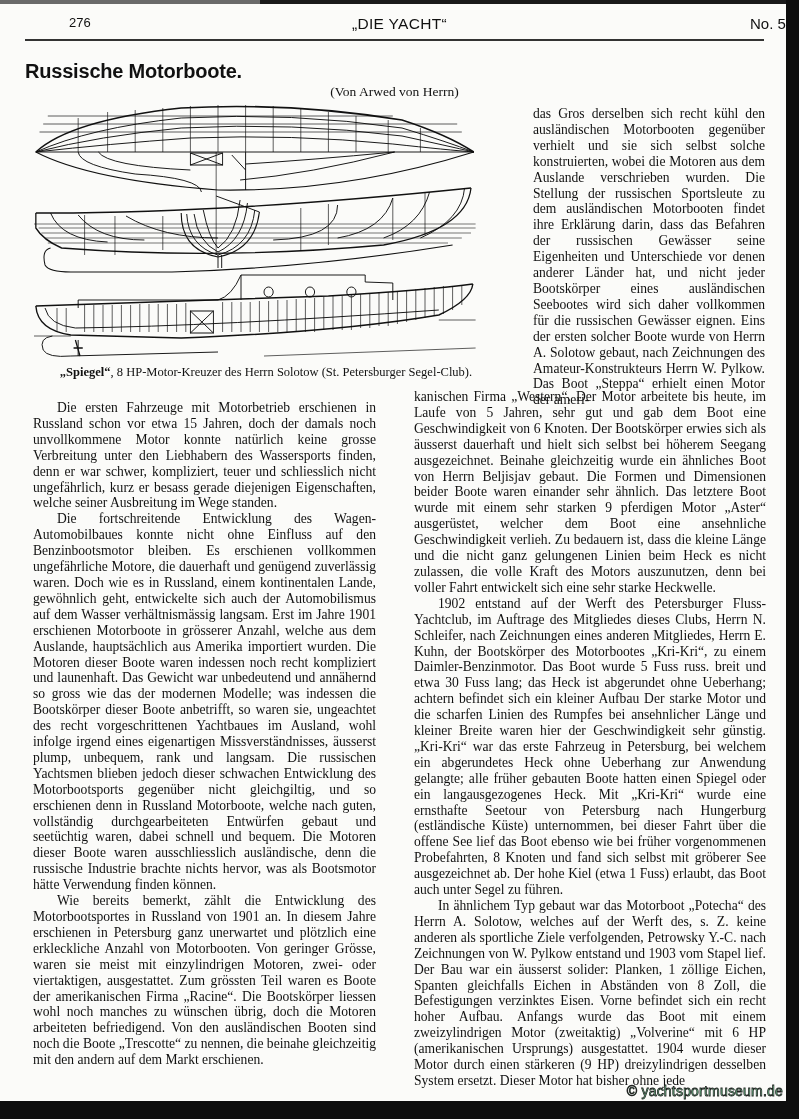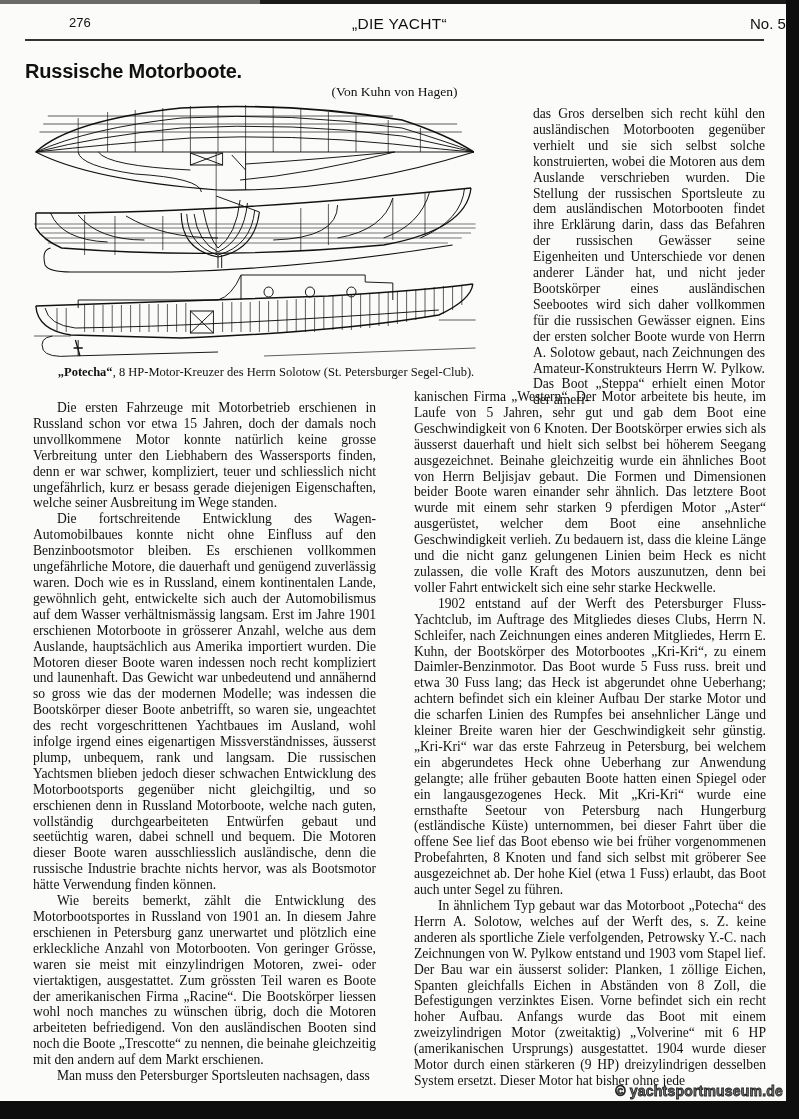--- a/index.html
+++ b/index.html
@@ -31,39 +31,39 @@
   .col { position:absolute; font-size:13.6px; line-height:15.9px; text-align:justify; }
   .col p { margin:0; text-indent:24px; }
   .col p.cont { text-indent:0; }
 
   .colR-top { left:533px; top:106px; width:232px; }
   .colL { left:33px; top:400px; width:343px; }
   .colR-bot { left:414px; top:389px; width:352px; }
 
   .watermark {
     position:absolute; right:16px; bottom:20px;
-    font-family:"Liberation Sans", sans-serif; font-weight:bold; font-size:14px;
-    color:#737373; -webkit-text-stroke:0.8px #222; letter-spacing:0.2px;
+    font-family:"Liberation Sans", sans-serif; font-weight:normal; font-size:14px;
+    color:#86efac; -webkit-text-stroke:0.8px #222; letter-spacing:0.2px;
   }
 </style>
 </head>
 <body>
 
 <div class="topshadow"></div>
 <div class="page"></div>
 <div class="rightedge"></div>
 <div class="bottomedge"></div>
 
 <div class="hdr-num">276</div>
 <div class="hdr-title">„DIE YACHT“</div>
 <div class="hdr-no">No. 5</div>
 <div class="hdr-rule"></div>
 
 <div class="art-title">Russische Motorboote.</div>
-<div class="art-author">(Von Kuhn von Hagen)</div>
+<div class="art-author">(Von Arwed von Herrn)</div>
 
 <svg class="figure" viewBox="0 0 500 258" preserveAspectRatio="none">
   <g fill="none" stroke="#111" stroke-width="1">
 
     <g>
       <path d="M2,52 Q40,20 160,8 Q280,2 400,20 Q450,35 478,52" stroke-width="1.6"></path>
       <path d="M2,52 Q60,28 160,18 Q280,12 400,28 Q450,42 478,52"></path>
       <path d="M2,52 Q70,36 160,28 Q280,22 400,36 Q450,46 478,52"></path>
       <path d="M2,52 Q80,44 170,38 Q280,34 390,44 Q450,50 478,52"></path>
       <line x1="2" y1="52" x2="478" y2="52"></line>
@@ -197,31 +197,30 @@
         <line x1="425" y1="188" x2="425" y2="218"></line>
           <line x1="435" y1="187" x2="435" y2="216"></line>
         <line x1="445" y1="186" x2="445" y2="214"></line>
           <line x1="455" y1="186" x2="455" y2="210"></line>
         <line x1="465" y1="185" x2="465" y2="205"></line>
       </g>
     </g>
   </g>
 </svg>
 
-<div class="caption"><b>„Potecha“</b><span>, 8 HP-Motor-Kreuzer des Herrn Solotow (St. Petersburger Segel-Club).</span></div>
+<div class="caption"><b>„Spiegel“</b><span>, 8 HP-Motor-Kreuzer des Herrn Solotow (St. Petersburger Segel-Club).</span></div>
 
 <div class="col colR-top">
   <p class="cont">das Gros derselben sich recht kühl den ausländischen Motorbooten gegenüber verhielt und sie sich selbst solche konstruierten, wobei die Motoren aus dem Auslande verschrieben wurden. Die Stellung der russischen Sportsleute zu dem ausländischen Motorbooten findet ihre Erklärung darin, dass das Befahren der russischen Gewässer seine Eigenheiten und Unterschiede vor denen anderer Länder hat, und nicht jeder Bootskörper eines ausländischen Seebootes wird sich daher vollkommen für die russischen Gewässer eignen. Eins der ersten solcher Boote wurde von Herrn A. Solotow gebaut, nach Zeichnungen des Amateur-Konstrukteurs Herrn W. Pylkow. Das Boot „Steppa“ erhielt einen Motor der ameri-</p>
 </div>
 
 <div class="col colL">
   <p>Die ersten Fahrzeuge mit Motorbetrieb erschienen in Russland schon vor etwa 15 Jahren, doch der damals noch unvollkommene Motor konnte natürlich keine grosse Verbreitung unter den Liebhabern des Wassersports finden, denn er war schwer, kompliziert, teuer und schliesslich nicht ungefährlich, kurz er besass gerade diejenigen Eigenschaften, welche seiner Ausbreitung im Wege standen.</p>
   <p>Die fortschreitende Entwicklung des Wagen-Automobilbaues konnte nicht ohne Einfluss auf den Benzinbootsmotor bleiben. Es erschienen vollkommen ungefährliche Motore, die dauerhaft und genügend zuverlässig waren. Doch wie es in Russland, einem kontinentalen Lande, gewöhnlich geht, entwickelte sich auch der Automobilismus auf dem Wasser verhältnismässig langsam. Erst im Jahre 1901 erschienen Motorboote in grösserer Anzahl, welche aus dem Auslande, hauptsächlich aus Amerika importiert wurden. Die Motoren dieser Boote waren indessen noch recht kompliziert und launenhaft. Das Gewicht war unbedeutend und annähernd so gross wie das der modernen Modelle; was indessen die Bootskörper dieser Boote anbetrifft, so waren sie, ungeachtet des recht vorgeschrittenen Yachtbaues im Ausland, wohl infolge irgend eines eigenartigen Missverständnisses, äusserst plump, unbequem, rank und langsam. Die russischen Yachtsmen blieben jedoch dieser schwachen Entwicklung des Motorbootsports gegenüber nicht gleichgiltig, und so erschienen denn in Russland Motorboote, welche nach guten, vollständig durchgearbeiteten Entwürfen gebaut und seetüchtig waren, dabei schnell und bequem. Die Motoren dieser Boote waren ausschliesslich ausländische, denn die russische Industrie brachte nichts hervor, was als Bootsmotor hätte Verwendung finden können.</p>
   <p>Wie bereits bemerkt, zählt die Entwicklung des Motorbootsportes in Russland von 1901 an. In diesem Jahre erschienen in Petersburg ganz unerwartet und plötzlich eine erkleckliche Anzahl von Motorbooten. Von geringer Grösse, waren sie meist mit einzylindrigen Motoren, zwei- oder viertaktigen, ausgestattet. Zum grössten Teil waren es Boote der amerikanischen Firma „Racine“. Die Bootskörper liessen wohl noch manches zu wünschen übrig, doch die Motoren arbeiteten befriedigend. Von den ausländischen Booten sind noch die Boote „Trescotte“ zu nennen, die beinahe gleichzeitig mit den andern auf dem Markt erschienen.</p>
-  <p>Man muss den Petersburger Sportsleuten nachsagen, dass</p>
 </div>
 
 <div class="col colR-bot">
   <p class="cont">kanischen Firma „Western“. Der Motor arbeitete bis heute, im Laufe von 5 Jahren, sehr gut und gab dem Boot eine Geschwindigkeit von 6 Knoten. Der Bootskörper erwies sich als äusserst dauerhaft und hielt sich selbst bei höherem Seegang ausgezeichnet. Beinahe gleichzeitig wurde ein ähnliches Boot von Herrn Beljisjav gebaut. Die Formen und Dimensionen beider Boote waren einander sehr ähnlich. Das letztere Boot wurde mit einem sehr starken 9 pferdigen Motor „Aster“ ausgerüstet, welcher dem Boot eine ansehnliche Geschwindigkeit verlieh. Zu bedauern ist, dass die kleine Länge und die nicht ganz gelungenen Linien beim Heck es nicht zulassen, die volle Kraft des Motors auszunutzen, denn bei voller Fahrt entwickelt sich eine sehr starke Heckwelle.</p>
   <p>1902 entstand auf der Werft des Petersburger Fluss-Yachtclub, im Auftrage des Mitgliedes dieses Clubs, Herrn N. Schleifer, nach Zeichnungen eines anderen Mitgliedes, Herrn E. Kuhn, der Bootskörper des Motorbootes „Kri-Kri“, zu einem Daimler-Benzinmotor. Das Boot wurde 5 Fuss russ. breit und etwa 30 Fuss lang; das Heck ist abgerundet ohne Ueberhang; achtern befindet sich ein kleiner Aufbau Der starke Motor und die scharfen Linien des Rumpfes bei ansehnlicher Länge und kleiner Breite waren hier der Geschwindigkeit sehr günstig. „Kri-Kri“ war das erste Fahrzeug in Petersburg, bei welchem ein abgerundetes Heck ohne Ueberhang zur Anwendung gelangte; alle früher gebauten Boote hatten einen Spiegel oder ein langausgezogenes Heck. Mit „Kri-Kri“ wurde eine ernsthafte Seetour von Petersburg nach Hungerburg (estländische Küste) unternommen, bei dieser Fahrt über die offene See lief das Boot ebenso wie bei früher vorgenommenen Probefahrten, 8 Knoten und fand sich selbst mit gröberer See ausgezeichnet ab. Der hohe Kiel (etwa 1 Fuss) erlaubt, das Boot auch unter Segel zu führen.</p>
   <p>In ähnlichem Typ gebaut war das Motorboot „Potecha“ des Herrn A. Solotow, welches auf der Werft des, s. Z. keine anderen als sportliche Ziele verfolgenden, Petrowsky Y.-C. nach Zeichnungen von W. Pylkow entstand und 1903 vom Stapel lief. Der Bau war ein äusserst solider: Planken, 1 zöllige Eichen, Spanten gleichfalls Eichen in Abständen von 8 Zoll, die Befestigungen verzinktes Eisen. Vorne befindet sich ein recht hoher Aufbau. Anfangs wurde das Boot mit einem zweizylindrigen Motor (zweitaktig) „Volverine“ mit 6 HP (amerikanischen Ursprungs) ausgestattet. 1904 wurde dieser Motor durch einen stärkeren (9 HP) dreizylindrigen desselben System ersetzt. Dieser Motor hat bisher ohne jede</p>
 </div>
 
 <div class="watermark">© yachtsportmuseum.de</div>
 

